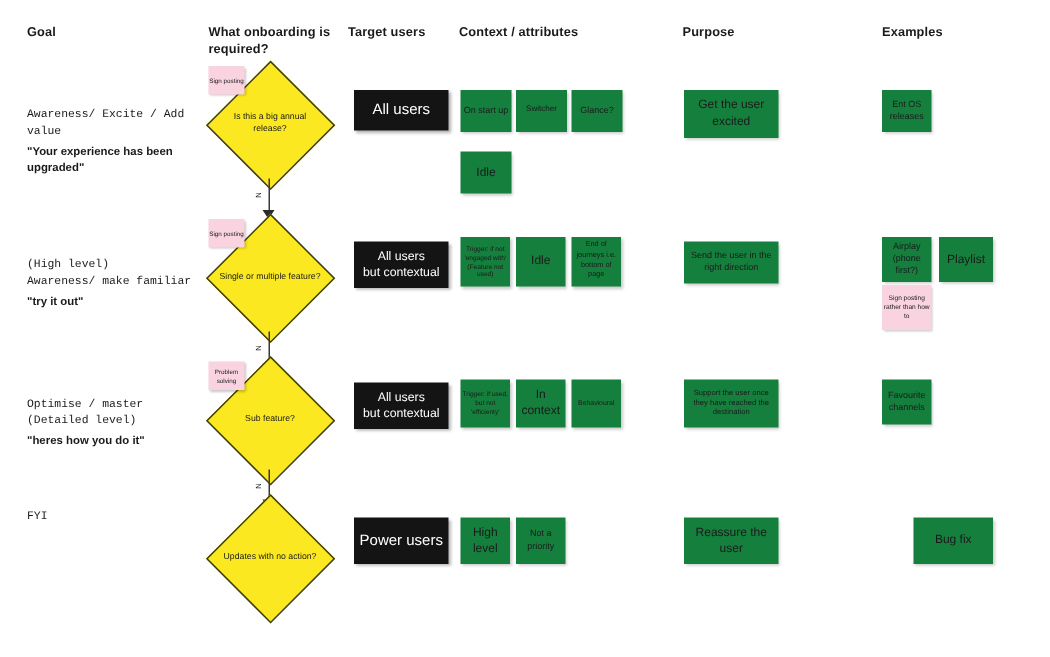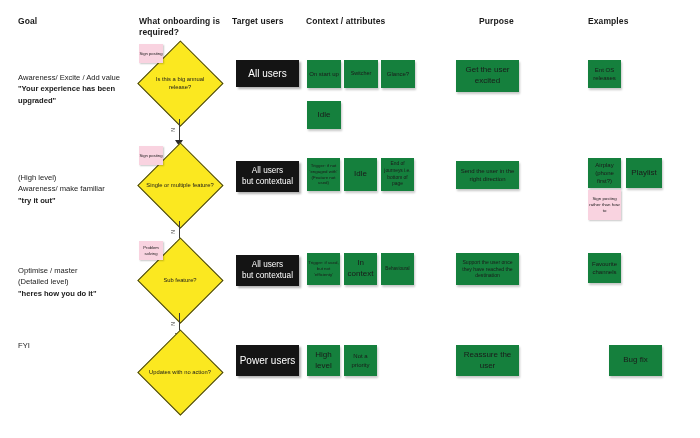--- a/index.html
+++ b/index.html
@@ -35,21 +35,21 @@
 
   
   .goal-cell {
     position: absolute;
     width: 122px;
     font-size: 7.6px;
     line-height: 1.5;
     color: #1a1a1a;
   }
   .goal-cell .g-strong { font-weight: bold; display: block; }
-  .goal-cell .g-line { display: block; }
+  .goal-cell .g-line { display: block; font-family: Liberation Mono, monospace; }
 
   
   .diamond-wrap {
     position: absolute;
     width: 86px;
     height: 86px;
   }
   .diamond {
     position: absolute;
     left: 0; top: 0;
@@ -162,21 +162,21 @@
 </style>
 </head>
 <body>
 
 <div class="canvas">
 
   <div class="col-head" style="left:18px; top:16px; width:100px;">Goal</div>
   <div class="col-head" style="left:139px; top:16px; width:86px;">What onboarding is required?</div>
   <div class="col-head" style="left:232px; top:16px; width:70px;">Target users</div>
   <div class="col-head" style="left:306px; top:16px; width:120px;">Context / attributes</div>
-  <div class="col-head" style="left:455px; top:16px; width:90px;margin-left:24px;">Purpose</div>
+  <div class="col-head" style="left:455px; top:16px; width:90px;">Purpose</div>
   <div class="col-head" style="left:588px; top:16px; width:90px;">Examples</div>
 
   <div class="goal-cell" style="left:18px; top:72px;">
     <span class="g-line">Awareness/ Excite / Add value</span>
     <span class="g-strong">"Your experience has been upgraded"</span>
   </div>
 
   <div class="diamond-wrap" style="left:137px; top:40px;">
     <div class="diamond">
       <div class="shape"></div>

